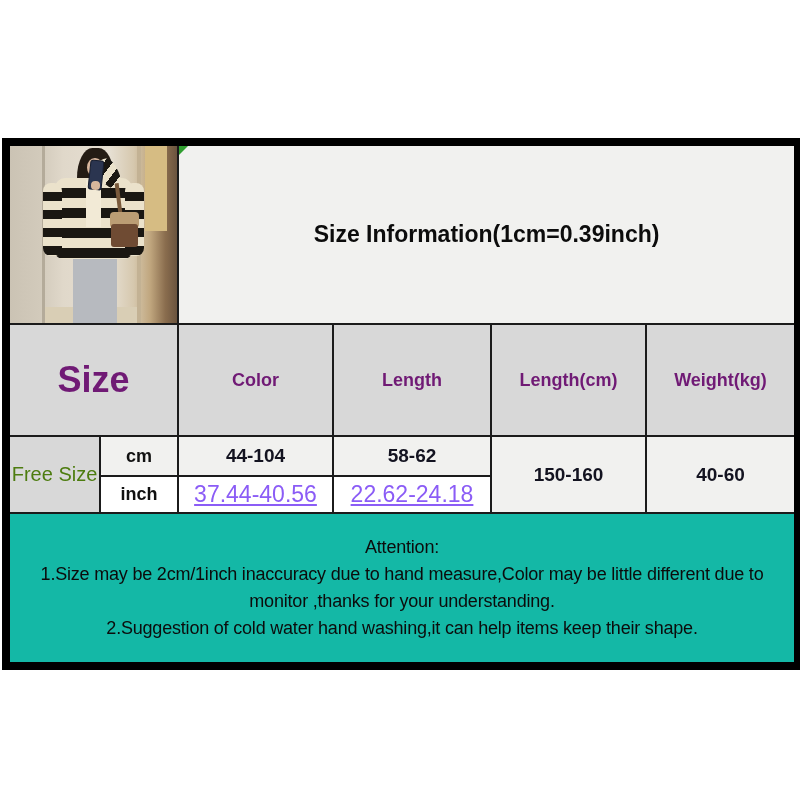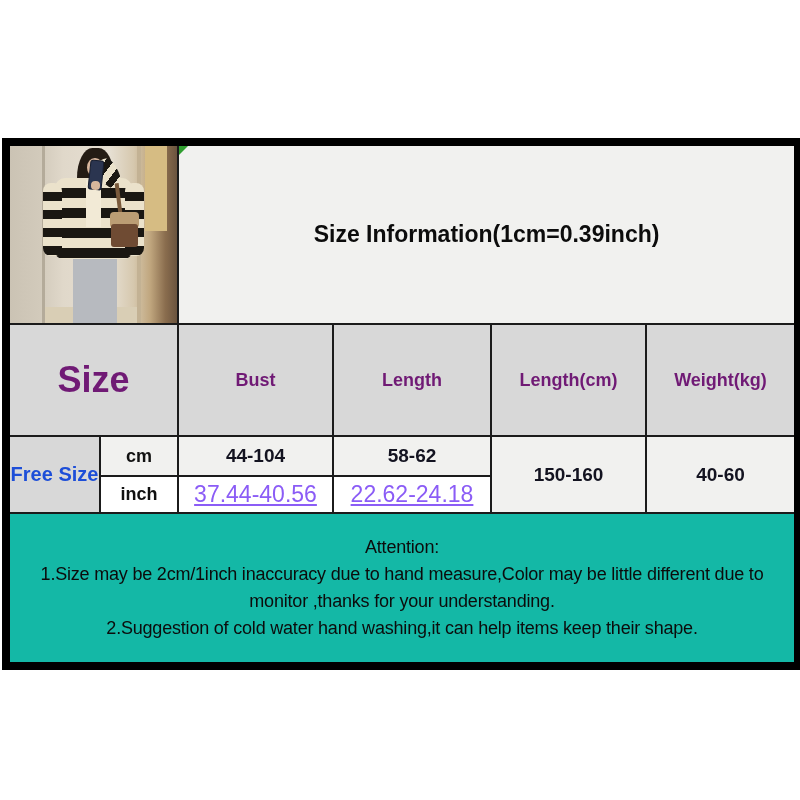--- a/index.html
+++ b/index.html
@@ -25,21 +25,21 @@
   .corner-flag {
     position:absolute; top:0; left:0; width:0; height:0;
     border-top:9px solid #2f9e2f; border-right:9px solid transparent;
   }
 
   
   tr.r-head td { background:#d8d8d8; font-weight:bold; font-size:18px; height:110px; color:#701a75; }
   tr.r-head td.size-head { font-size:36px; }
 
   
-  td.size-name { background:#d8d8d8; font-weight:bold; font-size:20px; color:#1d4ed8; }
+  td.size-name { background:#d8d8d8; font-weight:normal; font-size:20px; color:#4d7c0f; }
   tr.r-cm td { height:38px; }
   tr.r-inch td { height:35px; }
   .shade { background:#f1f1ef; }
   .unit { font-weight:bold; font-size:18px;border-radius:7px; }
   .val-bold { font-weight:bold; font-size:19px; color:#131320; }
   .val-big { font-weight:normal; font-size:23px; color:#8b5cf6;text-decoration:underline; }
 
   
   td.note-cell {
     height:148px; background:#14b8a6; text-align:left; vertical-align:top;
@@ -114,21 +114,21 @@
           </div>
         </td>
         <td class="title-cell" colspan="4">
           <span class="corner-flag"></span>
           <div class="chart-title">Size Information(1cm=0.39inch)</div>
         </td>
       </tr>
 
       <tr class="r-head">
         <td colspan="2" class="size-head">Size</td>
-        <td>Bust</td>
+        <td>Color</td>
         <td>Length</td>
         <td>Length(cm)</td>
         <td>Weight(kg)</td>
       </tr>
 
       <tr class="r-cm">
         <td rowspan="2" class="size-name">Free Size</td>
         <td class="unit shade">cm</td>
         <td class="val-bold shade">44-104</td>
         <td class="val-bold shade">58-62</td>

